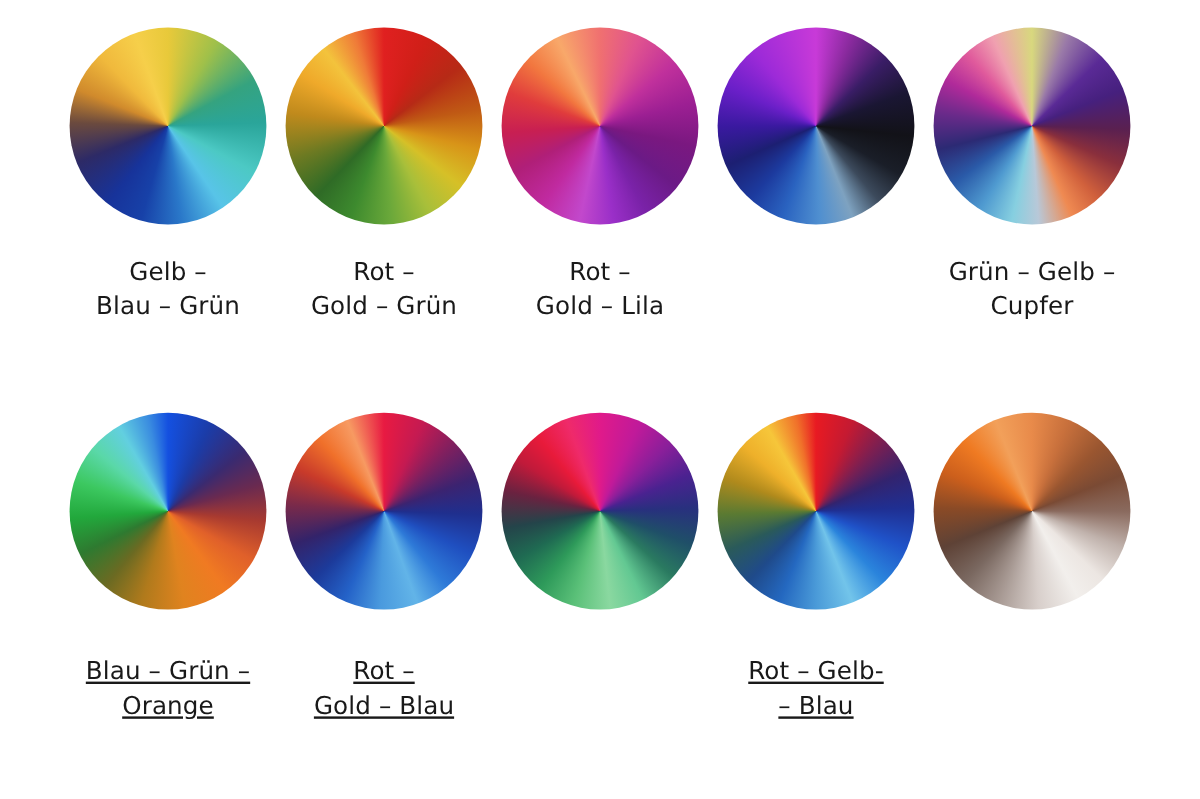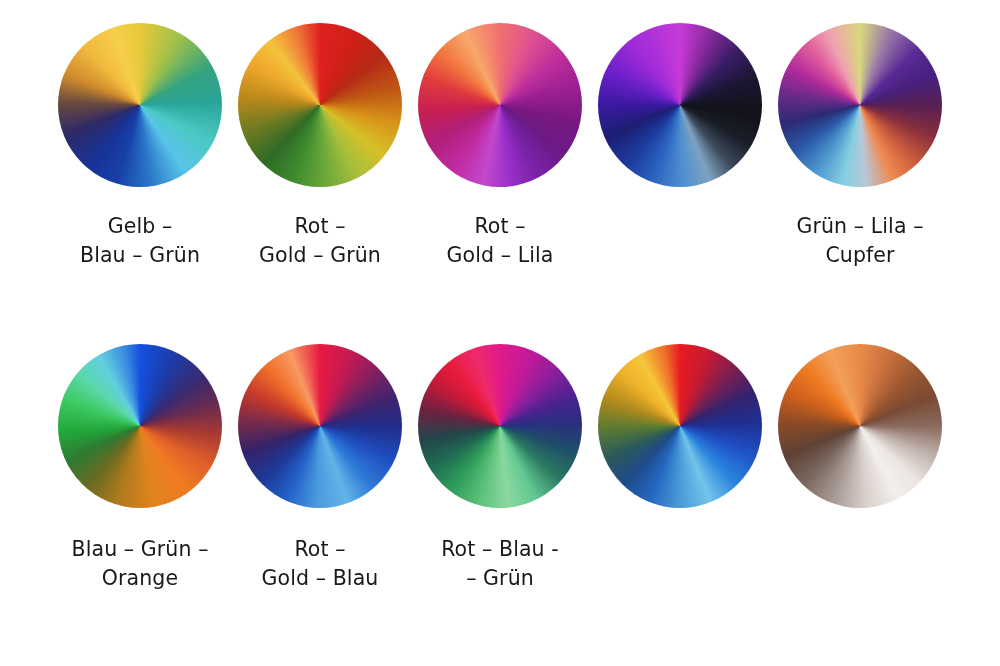--- a/index.html
+++ b/index.html
@@ -63,21 +63,22 @@
     margin-top: 24px;
     text-align: center;
     font-size: 20.5px;
     line-height: 1.42;
     letter-spacing: 0.1px;
     color: #191919;
     white-space: pre-line;
     font-weight: 400;
   }
   .row-bottom .caption {
-    margin-top: 26px;
+    margin-top: 36px;
+    text-decoration: underline;
   }
 </style>
 </head>
 <body style="background: rgb(255, 255, 255); color: rgb(25, 25, 25);">
 
 <div class="board">
 
   <div class="row row-top">
     <div class="edge-pad"></div>
 
@@ -108,21 +109,21 @@
     <div class="cell">
       <div class="wheel-slot">
         <div class="wheel" style="background: conic-gradient(rgb(200, 58, 216) 0deg, rgb(138, 42, 158) 22deg, rgb(58, 29, 102) 46deg, rgb(26, 22, 51) 70deg, rgb(18, 18, 24) 96deg, rgb(26, 30, 40) 120deg, rgb(60, 74, 92) 140deg, rgb(126, 162, 192) 158deg, rgb(79, 143, 208) 178deg, rgb(42, 99, 192) 200deg, rgb(28, 58, 158) 222deg, rgb(28, 31, 114) 246deg, rgb(58, 25, 160) 270deg, rgb(106, 31, 200) 294deg, rgb(156, 42, 216) 320deg, rgb(200, 58, 216) 360deg);"></div>
       </div>
     </div>
 
     <div class="cell">
       <div class="wheel-slot">
         <div class="wheel" style="background: conic-gradient(rgb(216, 216, 126) 0deg, rgb(154, 122, 168) 22deg, rgb(90, 42, 150) 46deg, rgb(70, 32, 126) 68deg, rgb(90, 32, 80) 92deg, rgb(138, 47, 60) 114deg, rgb(208, 96, 60) 138deg, rgb(239, 138, 82) 156deg, rgb(184, 200, 216) 176deg, rgb(134, 207, 224) 192deg, rgb(79, 154, 208) 212deg, rgb(42, 90, 168) 234deg, rgb(44, 42, 116) 256deg, rgb(106, 42, 138) 278deg, rgb(176, 42, 154) 298deg, rgb(224, 90, 156) 318deg, rgb(240, 160, 176) 336deg, rgb(216, 216, 126) 360deg);"></div>
       </div>
-      <div class="caption">Grün – Lila –
+      <div class="caption">Grün – Gelb –
 Cupfer</div>
     </div>
 
     <div class="edge-pad"></div>
   </div>
 
   <div class="row row-bottom">
     <div class="edge-pad"></div>
 
     <div class="cell">
@@ -138,28 +139,28 @@
         <div class="wheel" style="background: conic-gradient(rgb(232, 26, 66) 0deg, rgb(196, 26, 82) 24deg, rgb(122, 32, 96) 48deg, rgb(60, 35, 112) 70deg, rgb(31, 47, 142) 92deg, rgb(31, 79, 192) 116deg, rgb(46, 122, 216) 140deg, rgb(98, 180, 232) 160deg, rgb(74, 154, 222) 182deg, rgb(36, 98, 200) 204deg, rgb(28, 58, 154) 226deg, rgb(51, 35, 106) 250deg, rgb(122, 42, 74) 274deg, rgb(200, 58, 42) 296deg, rgb(240, 112, 42) 318deg, rgb(247, 154, 98) 338deg, rgb(232, 26, 66) 360deg);"></div>
       </div>
       <div class="caption">Rot –
 Gold – Blau</div>
     </div>
 
     <div class="cell">
       <div class="wheel-slot">
         <div class="wheel" style="background: conic-gradient(rgb(224, 26, 138) 0deg, rgb(192, 26, 154) 24deg, rgb(138, 31, 154) 46deg, rgb(74, 34, 144) 68deg, rgb(40, 48, 126) 88deg, rgb(31, 79, 104) 110deg, rgb(42, 122, 96) 132deg, rgb(98, 200, 146) 154deg, rgb(138, 216, 160) 174deg, rgb(90, 192, 120) 196deg, rgb(46, 154, 90) 218deg, rgb(31, 106, 82) 240deg, rgb(36, 68, 74) 260deg, rgb(106, 34, 64) 282deg, rgb(192, 26, 58) 302deg, rgb(232, 26, 58) 320deg, rgb(239, 42, 106) 340deg, rgb(224, 26, 138) 360deg);"></div>
       </div>
-      <div class="caption">Rot – Blau -
-– Grün</div>
     </div>
 
     <div class="cell">
       <div class="wheel-slot">
         <div class="wheel" style="background: conic-gradient(rgb(232, 26, 34) 0deg, rgb(196, 26, 50) 22deg, rgb(122, 31, 82) 44deg, rgb(51, 35, 110) 66deg, rgb(31, 47, 146) 88deg, rgb(31, 82, 200) 112deg, rgb(42, 132, 220) 136deg, rgb(114, 196, 234) 158deg, rgb(74, 154, 216) 180deg, rgb(36, 104, 192) 202deg, rgb(31, 74, 138) 224deg, rgb(42, 90, 90) 246deg, rgb(90, 122, 50) 268deg, rgb(176, 138, 28) 290deg, rgb(238, 176, 42) 312deg, rgb(246, 198, 58) 330deg, rgb(240, 112, 42) 348deg, rgb(232, 26, 34) 360deg);"></div>
       </div>
+      <div class="caption">Rot – Gelb-
+– Blau</div>
     </div>
 
     <div class="cell">
       <div class="wheel-slot">
         <div class="wheel" style="background: conic-gradient(rgb(232, 138, 74) 0deg, rgb(200, 112, 60) 22deg, rgb(154, 86, 48) 46deg, rgb(122, 74, 52) 68deg, rgb(138, 106, 94) 90deg, rgb(192, 178, 172) 112deg, rgb(236, 230, 226) 134deg, rgb(242, 239, 236) 152deg, rgb(216, 207, 203) 176deg, rgb(168, 154, 148) 200deg, rgb(122, 104, 96) 224deg, rgb(94, 66, 54) 248deg, rgb(138, 74, 38) 272deg, rgb(204, 95, 28) 294deg, rgb(239, 122, 34) 316deg, rgb(242, 160, 90) 338deg, rgb(232, 138, 74) 360deg);"></div>
       </div>
     </div>
 
     <div class="edge-pad"></div>
   </div>

